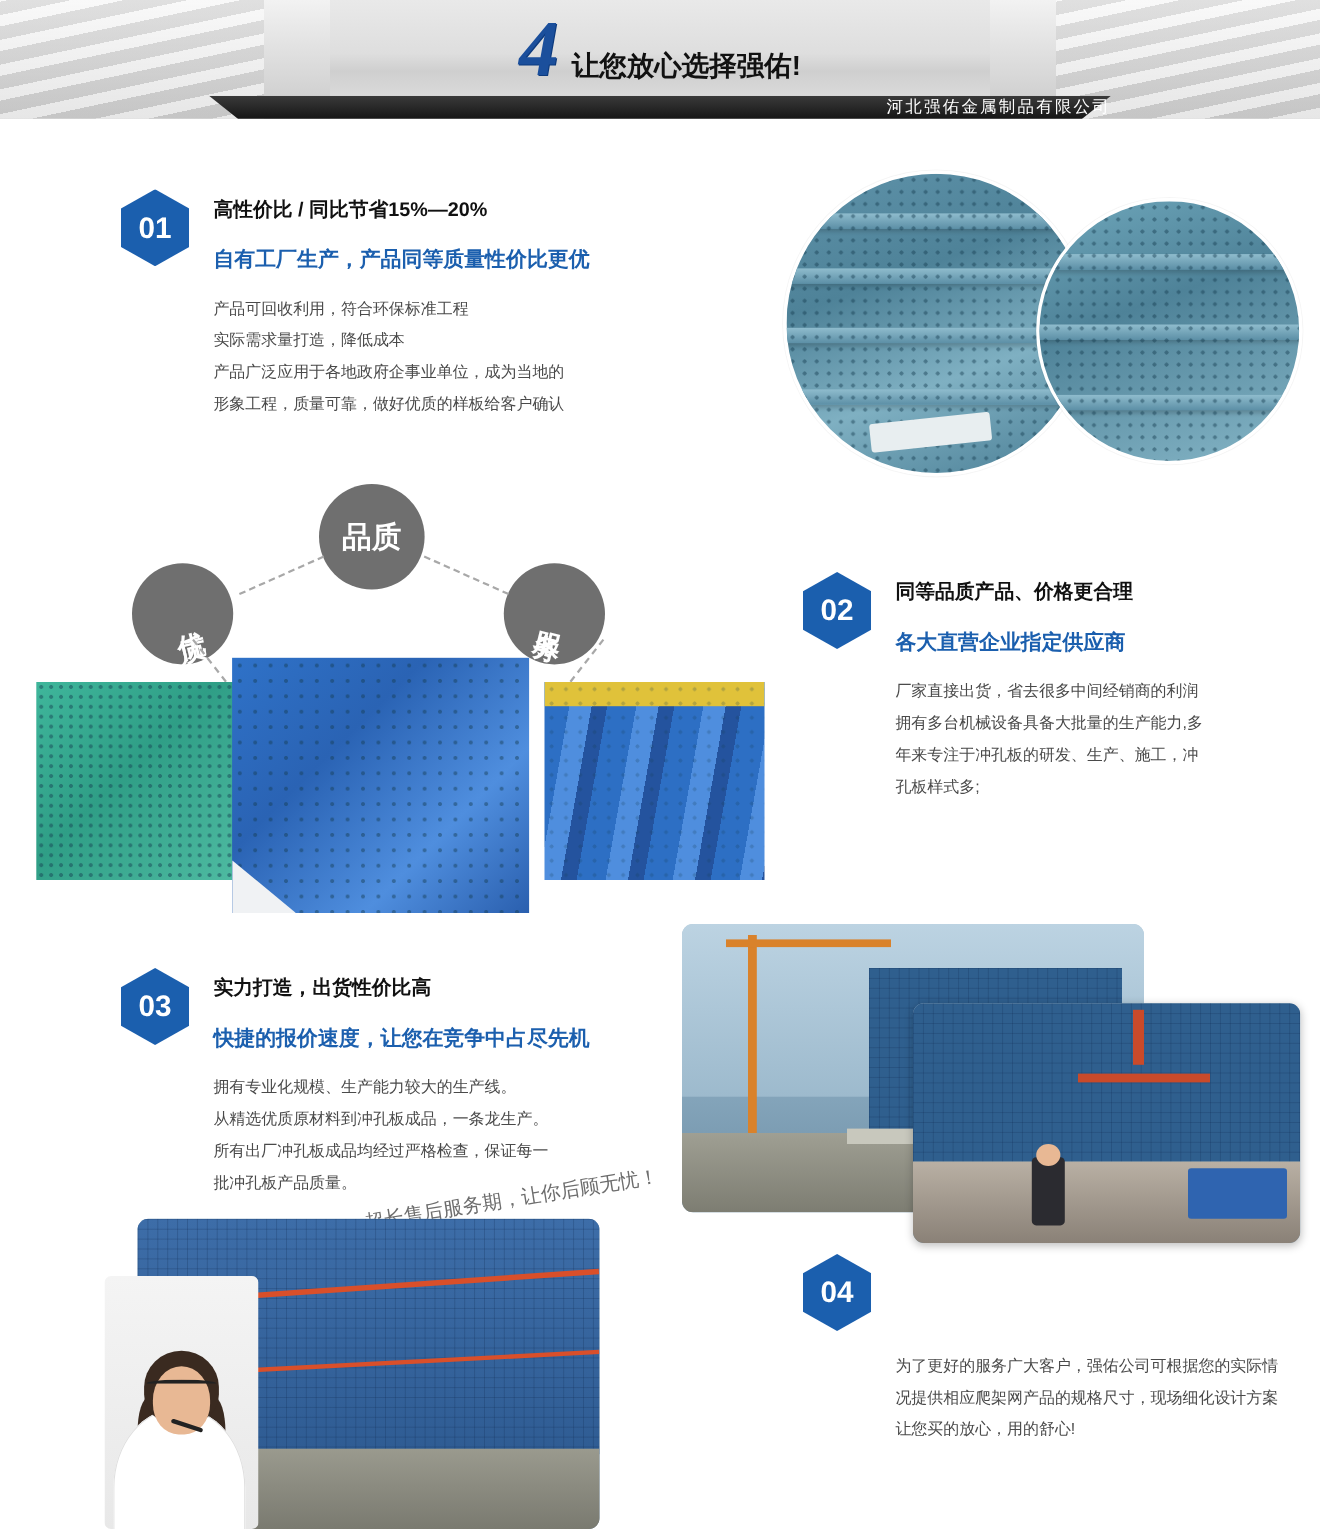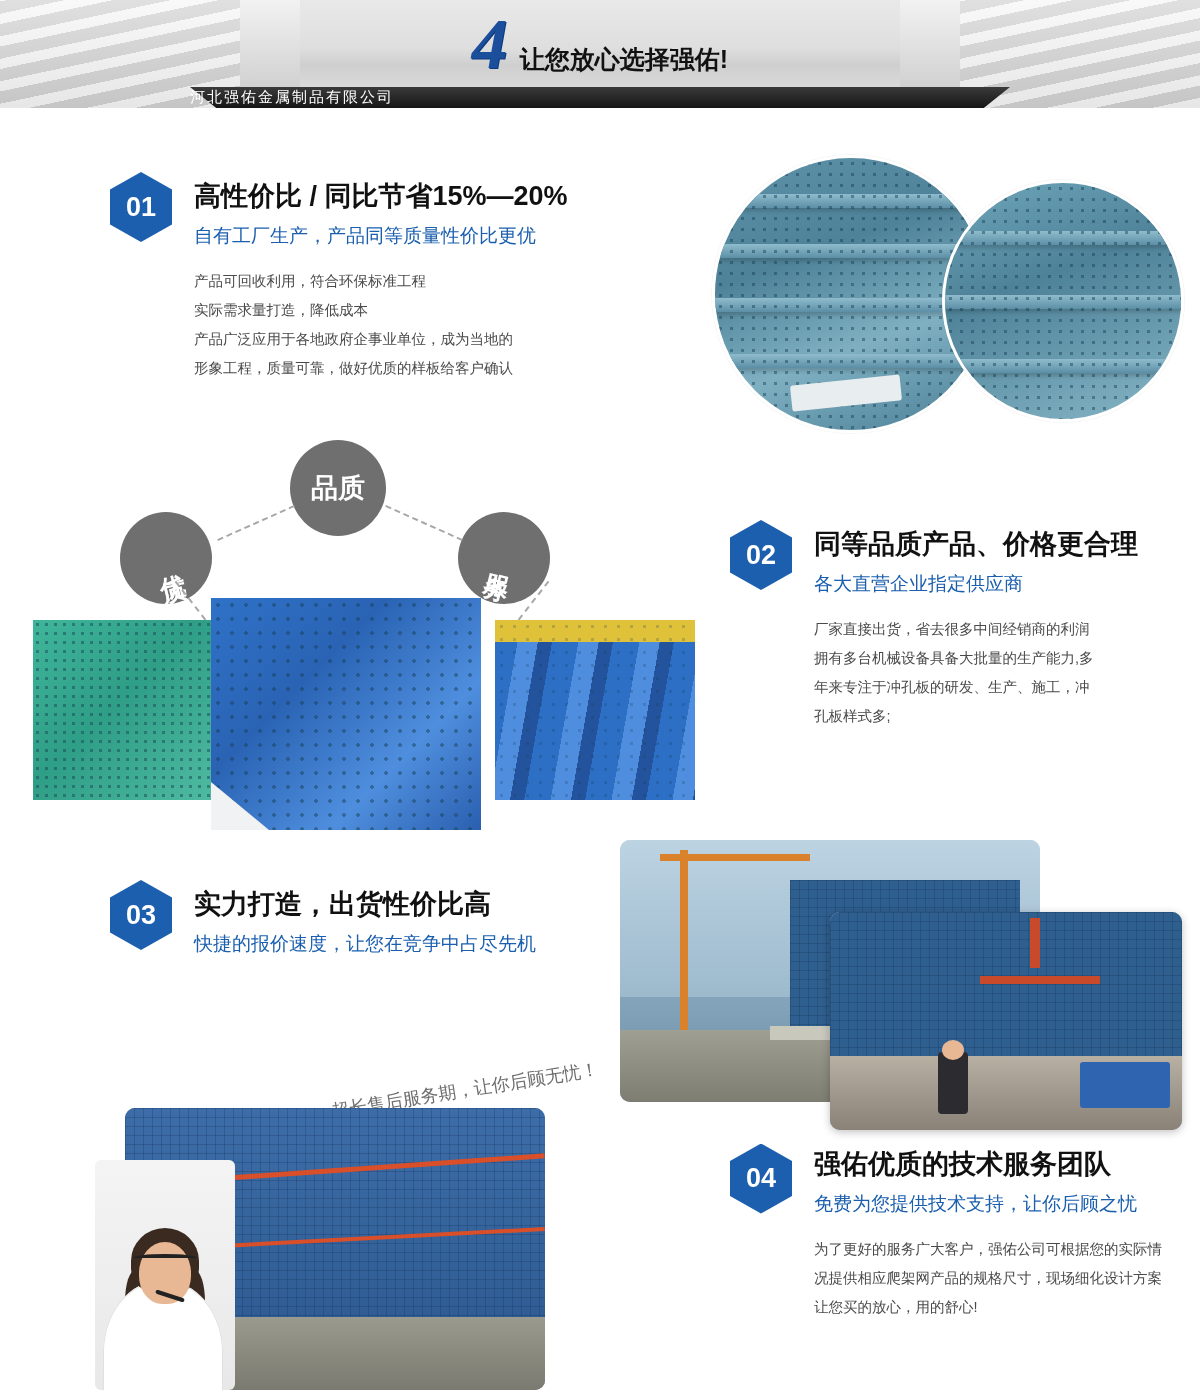--- a/index.html
+++ b/index.html
@@ -58,21 +58,21 @@
   }
   .hdr-sub {
     font-size: 25px; font-weight: bold; color: #111;
     margin-left: 14px; line-height: 1;
   }
   .hdr-bar {
     position: relative;
     margin-top: 7px;
     height: 24px;
     width: 820px;
-    display: flex; align-items: center; justify-content: flex-start;
+    display: flex; align-items: center; justify-content: flex-end;
   }
   .hdr-bar-bg {
     position: absolute; left: 0; top: 0; height: 24px; width: 820px;
     background: linear-gradient(180deg,#3a3a3a,#111);
     clip-path: polygon(0 0, 820px 0, 790px 24px, 30px 24px);
   }
   .hdr-company {
     position: relative;
     color: #ffffff; font-size: 15px; letter-spacing: 2px;
     z-index: 2;
@@ -104,26 +104,26 @@
     background: transparent;
     border: 0;
   }
   .hexnum span {
     position: relative; z-index: 2;
     color: #fff; font-size: 27px; font-weight: bold;
     font-family: "Liberation Sans", sans-serif;
   }
 
   .blk-title {
-    font-size: 27px; font-weight: bold; color: #111;
+    font-size: 18px; font-weight: bold; color: #111;
     line-height: 1.2;
   }
   .blk-sub {
-    font-size: 19px; font-weight: normal; color: #1b5fae;
-    margin-top: 12px; line-height: 1.3;
+    font-size: 19px; font-weight: bold; color: #1b5fae;
+    margin-top: 23px; line-height: 1.3;
   }
   .blk-body {
     font-size: 14.5px; color: #4a4a4a; line-height: 2.0;
     margin-top: 14px;
   }
   .blk-body div { white-space: nowrap; }
 
   
   .photo { position: absolute; overflow: hidden; background: #9fb8c8; }
 
@@ -340,20 +340,26 @@
   <div class="abs" style="left:110px; top:880px; width:520px;">
     <div style="display:flex; align-items:flex-start;">
       <div class="hexnum">
         <div class="hexshape"></div>
         <span>03</span>
       </div>
       <div style="margin-left:22px; padding-top:8px;">
         <div class="blk-title">实力打造，出货性价比高</div>
         <div class="blk-sub">快捷的报价速度，让您在竞争中占尽先机</div>
       </div>
+    </div>
+    <div class="blk-body" style="margin-left:84px; margin-top:18px;">
+      <div>拥有专业化规模、生产能力较大的生产线。</div>
+      <div>从精选优质原材料到冲孔板成品，一条龙生产。</div>
+      <div>所有出厂冲孔板成品均经过严格检查，保证每一</div>
+      <div>批冲孔板产品质量。</div>
     </div>
   </div>
 
   <div class="photo site-photo rounded-photo abs" style="left:620px; top:840px; width:420px; height:262px;">
     <div style="position:absolute; left:0; top:0; width:100%; height:60%; background:linear-gradient(180deg,#bcd3e2,#9dbacd);"></div>
     <div style="position:absolute; left:170px; top:40px; width:230px; height:150px; background:#2f5f8e;"></div>
     <div style="position:absolute; left:170px; top:40px; width:230px; height:150px;" class="mesh-overlay"></div>
     <div style="position:absolute; left:60px; top:10px; width:8px; height:200px; background:#d9822b;"></div>
     <div style="position:absolute; left:40px; top:14px; width:150px; height:7px; background:#d9822b;"></div>
     <div style="position:absolute; left:0; top:190px; width:100%; height:72px; background:linear-gradient(180deg,#9f9f93,#7d7d72);"></div>
@@ -389,24 +395,20 @@
     <div class="agent-band"></div>
     <div class="agent-mic"></div>
   </div>
 
   <div class="abs" style="left:730px; top:1140px; width:460px;">
     <div style="display:flex; align-items:center;">
       <div class="hexnum">
         <div class="hexshape"></div>
         <span>04</span>
       </div>
-      <div style="margin-left:22px; padding-top:8px;">
-        <div class="blk-title">强佑优质的技术服务团队</div>
-        <div class="blk-sub">免费为您提供技术支持，让你后顾之忧</div>
-      </div>
     </div>
     <div class="blk-body" style="margin-left:84px; margin-top:18px;">
       <div>为了更好的服务广大客户，强佑公司可根据您的实际情</div>
       <div>况提供相应爬架网产品的规格尺寸，现场细化设计方案</div>
       <div>让您买的放心，用的舒心!</div>
     </div>
   </div>
 
 </div>
 

